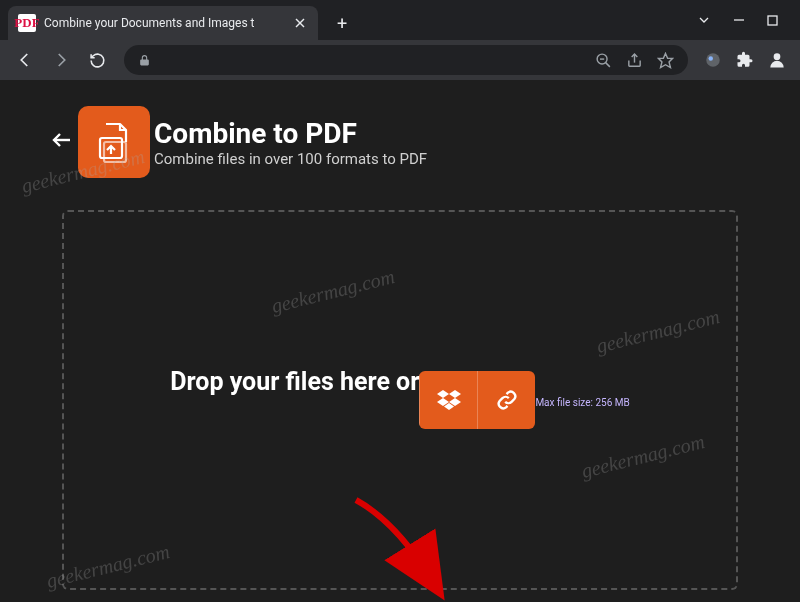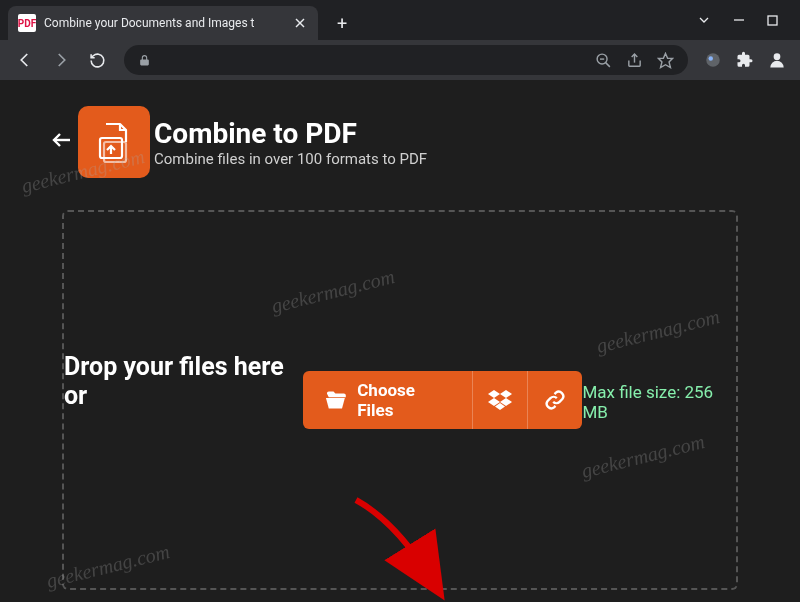--- a/index.html
+++ b/index.html
@@ -1,21 +1,21 @@
 <!DOCTYPE html>
 <html><head>
   <meta charset="utf-8">
   <style>
     * { margin: 0; padding: 0; box-sizing: border-box; font-family: -apple-system, BlinkMacSystemFont, "Segoe UI", Roboto, sans-serif; }
     body { width: 800px; height: 602px; background: #1f1f1f; overflow: hidden; position: relative; }
     
     
     .titlebar { height: 40px; background: #202124; display: flex; align-items: flex-end; position: relative; }
     .tab { display: flex; align-items: center; background: #35363a; height: 34px; margin-left: 8px; border-radius: 8px 8px 0 0; padding: 0 10px; width: 310px; gap: 8px; }
-    .favicon { width: 18px; height: 18px; background: #fff; border-radius: 2px; display: flex; align-items: center; justify-content: center; font-size: 10px; font-weight: bold; color: #d14; }
+    .favicon { width: 18px; height: 18px; background: #fff; border-radius: 2px; display: flex; align-items: center; justify-content: center; font-size: 13px; font-weight: bold; color: #d14; font-family: Liberation Serif, serif; }
     .tab-title { color: #e8eaed; font-size: 12px; white-space: nowrap; overflow: hidden; text-overflow: ellipsis; flex: 1; }
     .tab-close { color: #e8eaed; width: 16px; height: 16px; display: flex; align-items: center; justify-content: center; border-radius: 50%; cursor: pointer; }
     .tab-close svg { width: 10px; height: 10px; }
     .newtab { color: #e8eaed; width: 28px; height: 28px; display: flex; align-items: center; justify-content: center; margin-left: 10px; margin-bottom: 3px; border-radius: 50%; cursor: pointer; font-size: 18px; }
     .window-controls { position: absolute; right: 0; top: 0; height: 40px; display: flex; align-items: center; gap: 22px; padding-right: 22px; }
     .window-controls .wc { color: #e8eaed; cursor: pointer; display: flex; align-items: center; justify-content: center; }
     
     
     .toolbar { height: 40px; background: #35363a; display: flex; align-items: center; padding: 0 10px; gap: 6px; }
     .tb-btn { width: 30px; height: 30px; display: flex; align-items: center; justify-content: center; color: #9aa0a6; cursor: pointer; border-radius: 50%; }
@@ -35,21 +35,21 @@
     .back-arrow { color: #fff; cursor: pointer; }
     .app-icon { width: 72px; height: 72px; background: #e35b1c; border-radius: 10px; display: flex; align-items: center; justify-content: center; }
     .headings h1 { color: #fff; font-size: 28px; font-weight: 700; }
     .headings p { color: #d0d0d0; font-size: 15px; }
     
     .dropzone { margin: 12px 62px 0 62px; border: 2px dashed #555; border-radius: 6px; height: 380px; display: flex; flex-direction: row; align-items: center; justify-content: center; position: relative; }
     .drop-label { color: #fff; font-size: 25px; font-weight: 700; margin-bottom: 38px; }
     .btn-group { display: flex; background: #e35b1c; border-radius: 6px; overflow: hidden; height: 58px; }
     .btn-main { display: flex; align-items: center; gap: 10px; padding: 0 22px; color: #fff; font-size: 17px; font-weight: 700; cursor: pointer; }
     .btn-side { width: 58px; display: flex; align-items: center; justify-content: center; color: #fff; cursor: pointer; border-left: 1px solid rgba(255,255,255,0.25); }
-    .maxsize { color: #86efac; font-size: 17px; margin-top: 4px; }
+    .maxsize { color: #c4b5fd; font-size: 10px; margin-top: 4px; }
     
     
     .arrow-anno { position: absolute; left: 282px; top: 280px; pointer-events: none; }
     
     
     .wm { position: absolute; color: rgba(170,170,170,0.28); font-size: 20px; font-style: italic; font-family: Georgia, serif; transform: rotate(-14deg); pointer-events: none; user-select: none; }
   </style>
 </head>
 <body>
 
@@ -167,27 +167,20 @@
     </div>
     <div class="headings">
       <h1>Combine to PDF</h1>
       <p>Combine files in over 100 formats to PDF</p>
     </div>
   </div>
 
   <div class="dropzone">
     <div class="drop-label">Drop your files here or</div>
     <div class="btn-group">
-      <div class="btn-main">
-        <svg width="24" height="22" viewBox="0 0 24 22" fill="#fff">
-          <path d="M2 4 a2 2 0 0 1 2-2 h5 l2 2 h9 a2 2 0 0 1 2 2 v2 H4 z"></path>
-          <path d="M1 9 h20 l-3 11 H4 z"></path>
-        </svg>
-        <span>Choose Files</span>
-      </div>
       <div class="btn-side">
         <svg width="24" height="22" viewBox="0 0 24 22" fill="#fff">
           <polygon points="6,1 12,5 6,9 0,5"></polygon>
           <polygon points="18,1 24,5 18,9 12,5"></polygon>
           <polygon points="6,9 12,13 6,17 0,13"></polygon>
           <polygon points="18,9 24,13 18,17 12,13"></polygon>
           <polygon points="12,14 17,17.5 12,21 7,17.5"></polygon>
         </svg>
       </div>
       <div class="btn-side">

